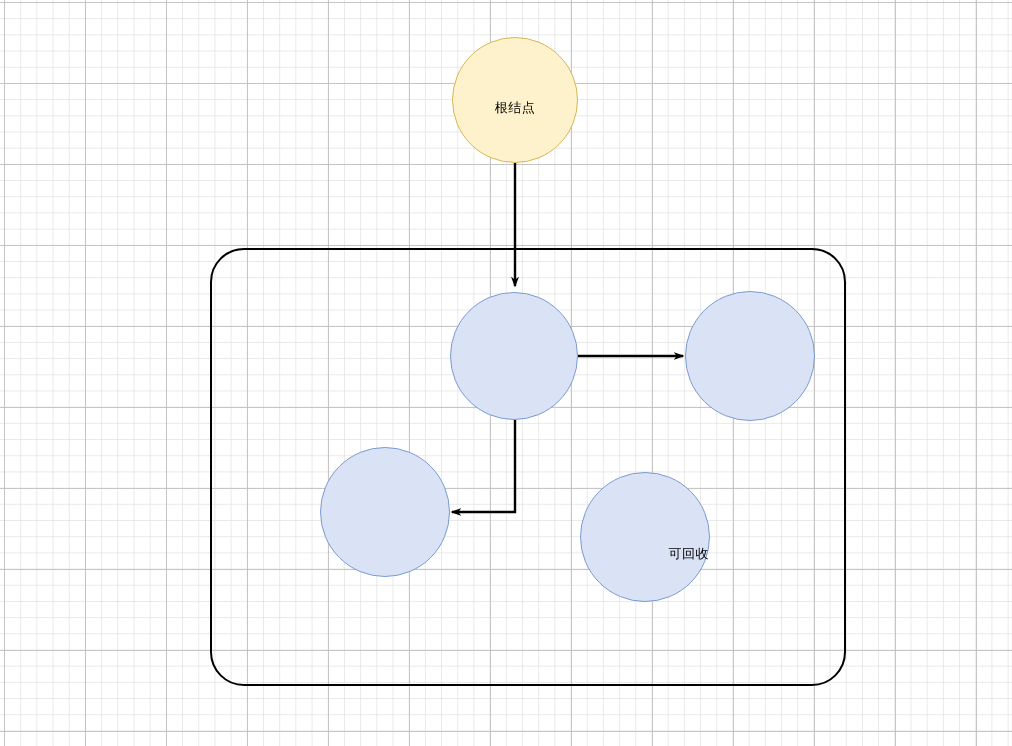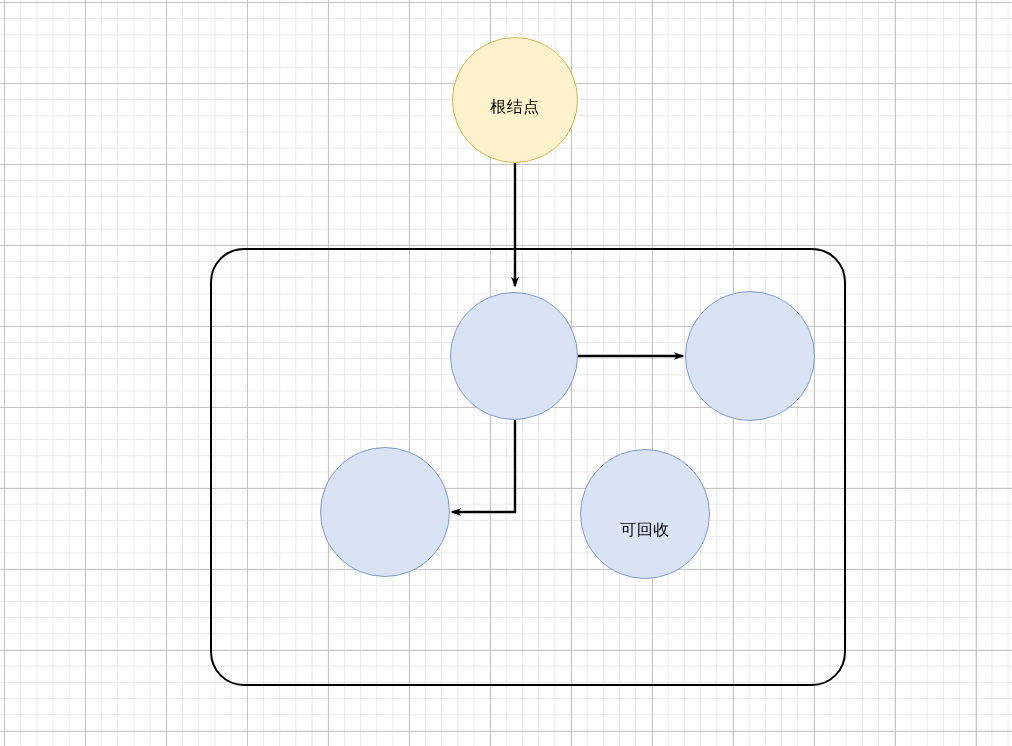--- a/index.html
+++ b/index.html
@@ -43,21 +43,21 @@
   }
   .node {
     position: absolute;
     box-sizing: border-box;
     border-radius: 50%;
     display: flex;
     align-items: center;
     justify-content: center;
   }
   .node-label {
-    font-size: 16px;
+    font-size: 13px;
     line-height: 1;
     color: #000000;
     letter-spacing: 0.5px;
     white-space: nowrap;
     user-select: none;
   }
   .node-root {
     background: #fdf2cc;
     border: 1.6px solid #d6b656;
   }
@@ -102,17 +102,17 @@
   </div>
 
   <div class="node node-blue" style="left:685px; top:291px; width:130px; height:130px;">
     <span class="node-label"></span>
   </div>
 
   <div class="node node-blue" style="left:320px; top:447px; width:130px; height:130px;">
     <span class="node-label"></span>
   </div>
 
-  <div class="node node-blue" style="left:580px; top:449px; width:130px; height:130px;">
+  <div class="node node-blue" style="left:580px; top:472px; width:130px; height:130px;justify-content:flex-end;">
     <span class="node-label label-offset-down">可回收</span>
   </div>
 
 </div>
 
 </body></html>

